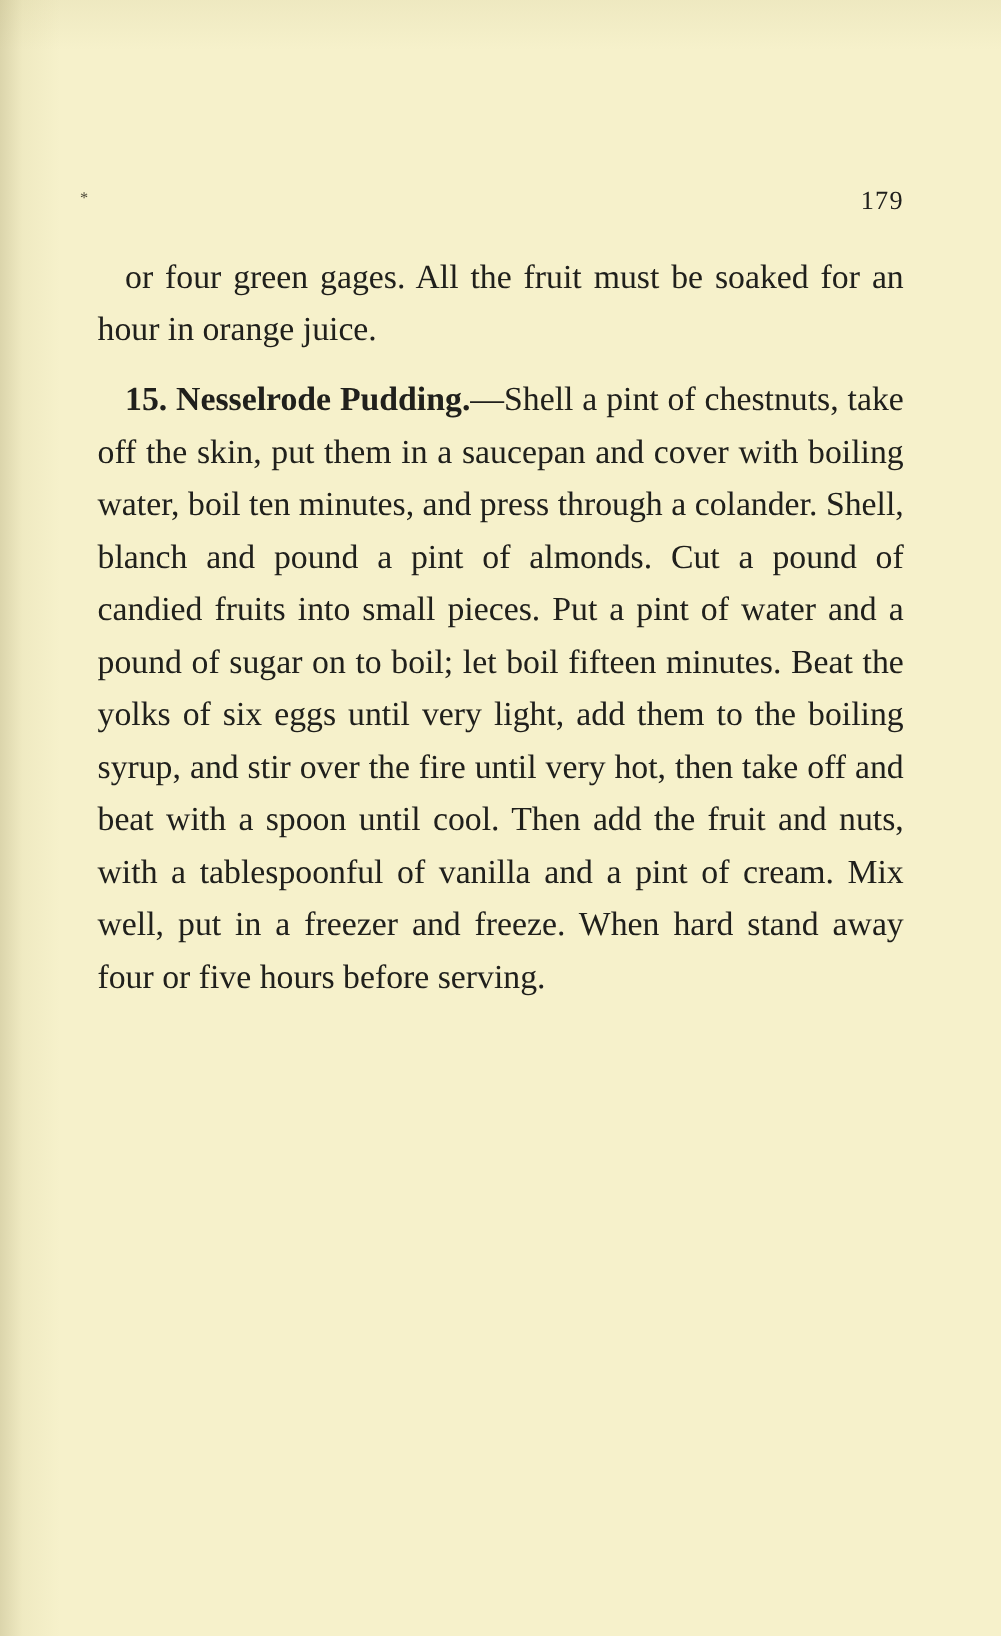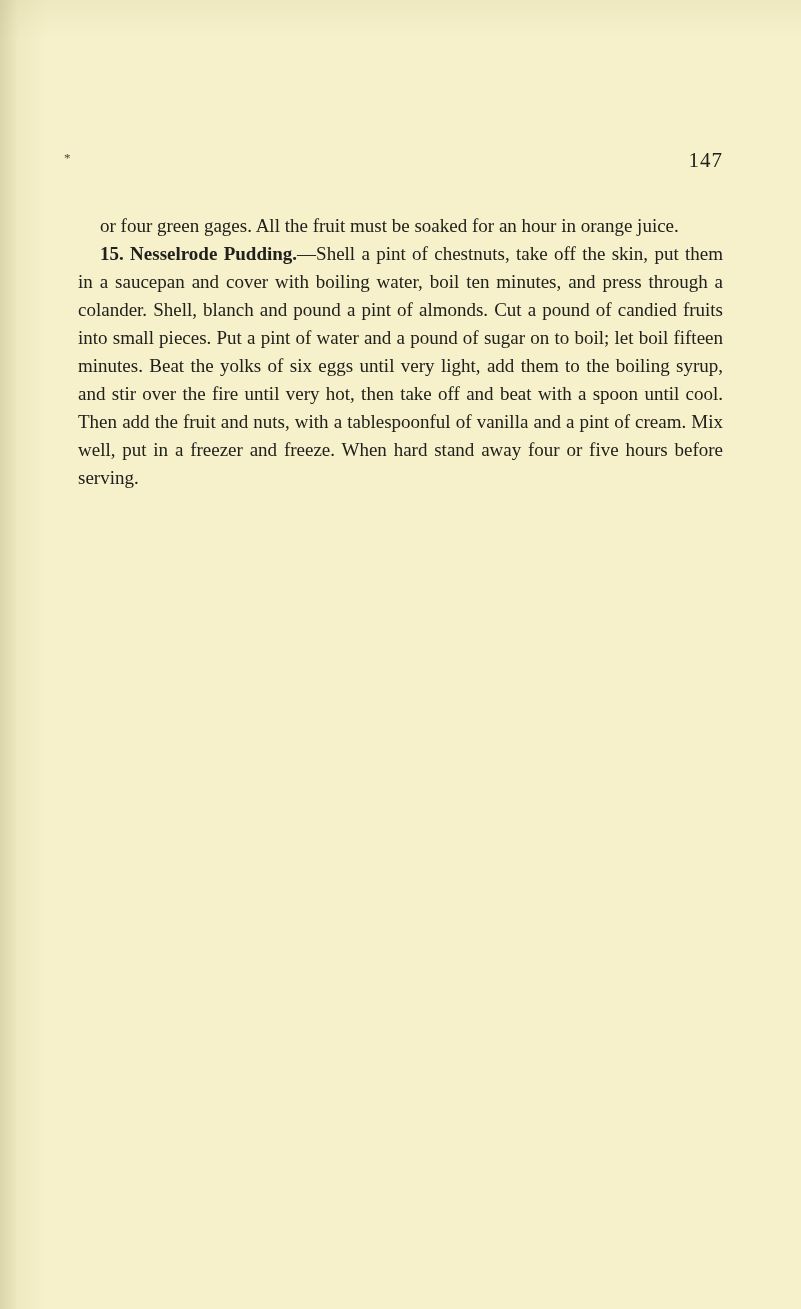--- a/index.html
+++ b/index.html
@@ -55,55 +55,56 @@
     white-space: nowrap;
   }
   .head-page {
     margin-left: auto;
     font-size: 21px;
     letter-spacing: 1px;
   }
   .body-text {
     position: absolute;
     left: 0;
-    top: 212px;
+    top: 200px;
     width: 645px;
-    font-size: 19px;
-    line-height: 28px;
+    font-size: 27px;
+    line-height: 42px;
     text-align: justify;
     text-justify: inter-word;
   }
   p {
     margin: 0;
   }
   p.first {
     text-indent: 22px;
   }
   p.para {
     text-indent: 22px;
+    margin-top: 14px;
   }
   .recipe-num {
     font-weight: bold;
   }
   .recipe-title {
     font-weight: bold;
   }
   .dash {
     letter-spacing: 0;
   }
 </style>
 </head>
 <body>
 
 <div class="page">
   <div class="content">
 
     <div class="running-head">
       <span class="head-mark">*</span>
-      <span class="head-page">147</span>
+      <span class="head-page">179</span>
     </div>
 
     <div class="body-text">
       <p class="first">or four green gages. All the fruit must be soaked for an hour in orange juice.</p>
 
       <p class="para"><span class="recipe-num">15.</span> <span class="recipe-title">Nesselrode Pudding.</span><span class="dash">—</span><span>Shell a pint of chestnuts, take off the skin, put them in a saucepan and cover with boiling water, boil ten minutes, and press through a colander. Shell, blanch and pound a pint of almonds. Cut a pound of candied fruits into small pieces. Put a pint of water and a pound of sugar on to boil; let boil fifteen minutes. Beat the yolks of six eggs until very light, add them to the boiling syrup, and stir over the fire until very hot, then take off and beat with a spoon until cool. Then add the fruit and nuts, with a tablespoonful of vanilla and a pint of cream. Mix well, put in a freezer and freeze. When hard stand away four or five hours before serving.</span></p>
     </div>
 
   </div>
 </div>

